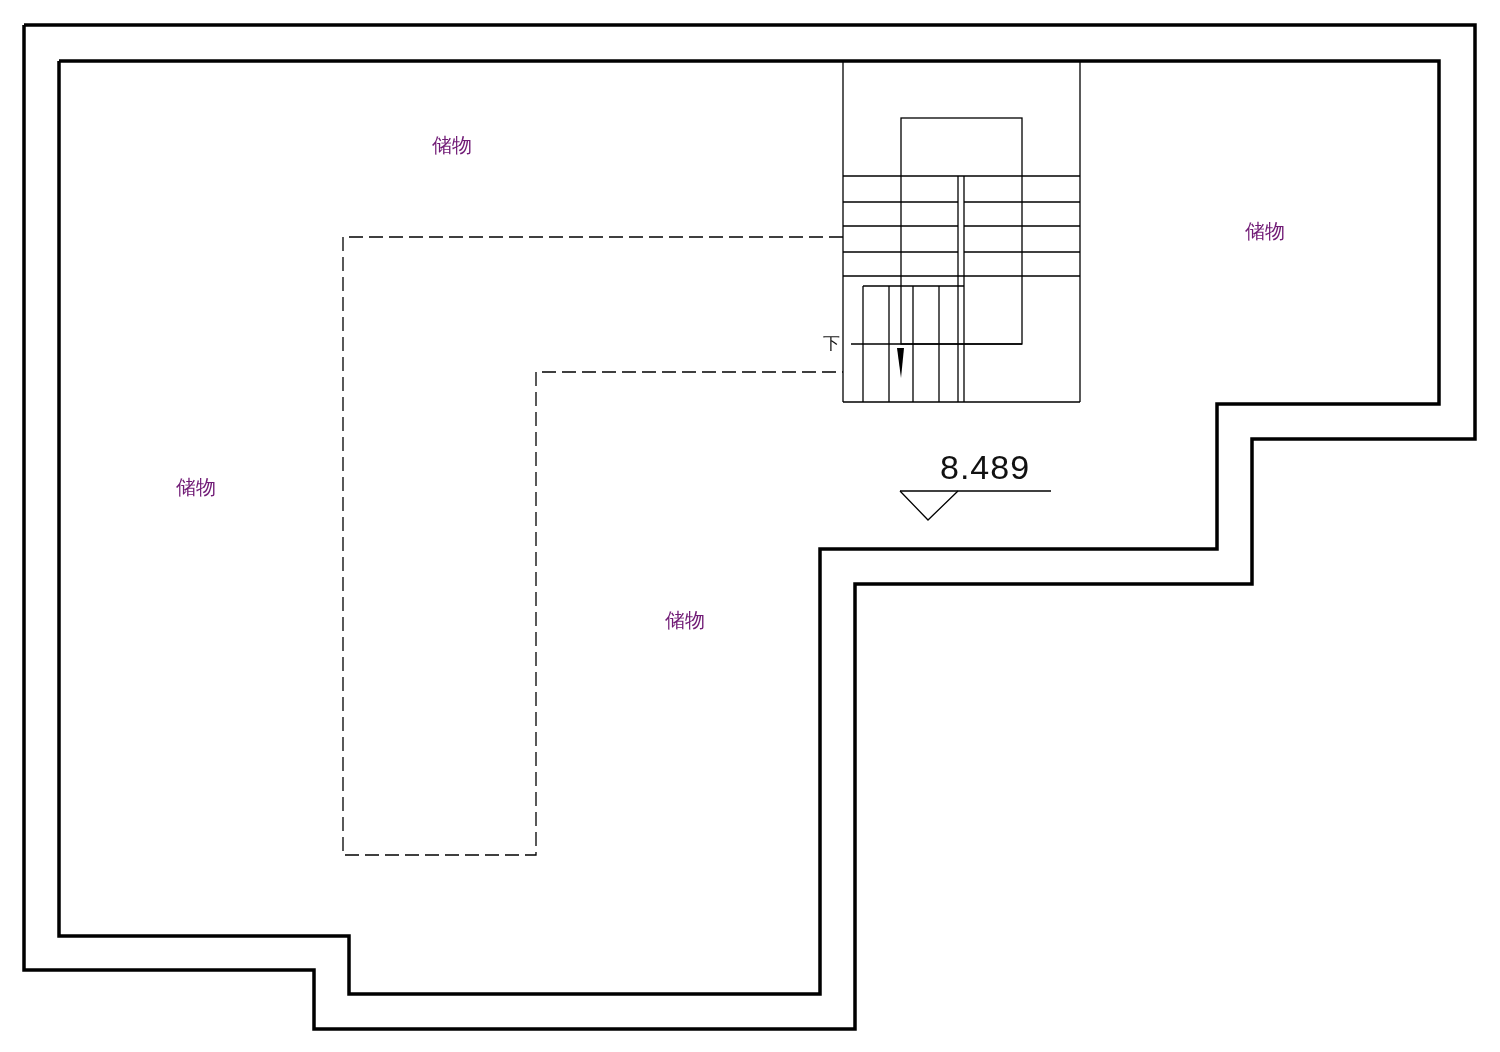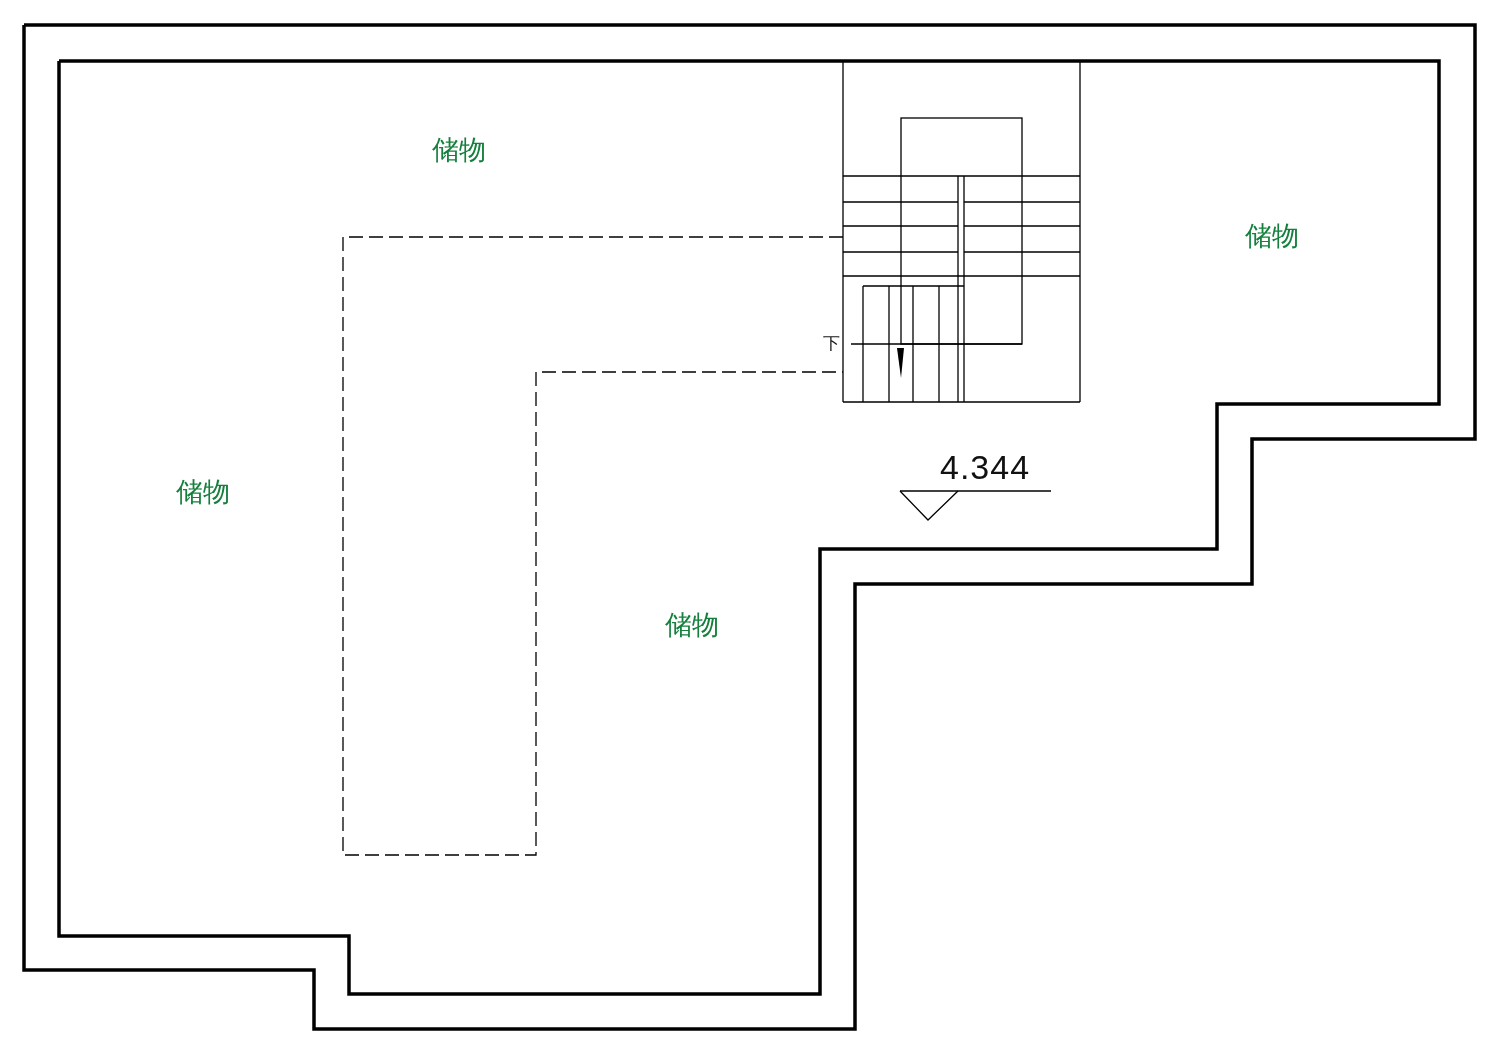--- a/index.html
+++ b/index.html
@@ -1,18 +1,18 @@
 <!DOCTYPE html>
 <html><head>
 <meta charset="utf-8">
 <style>
   html, body { margin: 0; padding: 0; background: #ffffff; }
   body { width: 1500px; height: 1052px; position: relative; overflow: hidden; font-family: "DejaVu Sans", sans-serif; }
   svg { position: absolute; left: 0; top: 0; }
-  .lbl { position: absolute; font-size: 27px; color: #15803d; font-family: Liberation Serif, serif; }
+  .lbl { position: absolute; font-size: 20px; color: #701a75; font-family: Liberation Serif, serif; }
   .lvl { position: absolute; font-size: 34px; color: #111; font-family: "Liberation Sans", sans-serif; letter-spacing: 1px; }
   .down { position: absolute; font-size: 17px; color: #111; }
 </style>
 </head>
 <body>
 
 <svg width="1500" height="1052" viewBox="0 0 1500 1052">
 
   <polyline points="24,25 1475,25 1475,439 1252,439 1252,584 855,584 855,1029 314,1029 314,970 24,970 24,25" fill="none" stroke="#000" stroke-width="3.5"></polyline>
 
@@ -47,14 +47,14 @@
   <g stroke="#000" stroke-width="1.3" fill="none">
     <line x1="900" y1="491" x2="1051" y2="491"></line>
     <polyline points="900,491 928,520 958,491"></polyline>
   </g>
 </svg>
 
 <div class="lbl" style="left:432px;top:132px;">储物</div>
 <div class="lbl" style="left:1245px;top:218px;">储物</div>
 <div class="lbl" style="left:176px;top:474px;">储物</div>
 <div class="lbl" style="left:665px;top:607px;">储物</div>
-<div class="lvl" style="left:940px;top:448px;">4.344</div>
+<div class="lvl" style="left:940px;top:448px;">8.489</div>
 <div class="down" style="left:823px;top:332px;">下</div>
 
 </body></html>

